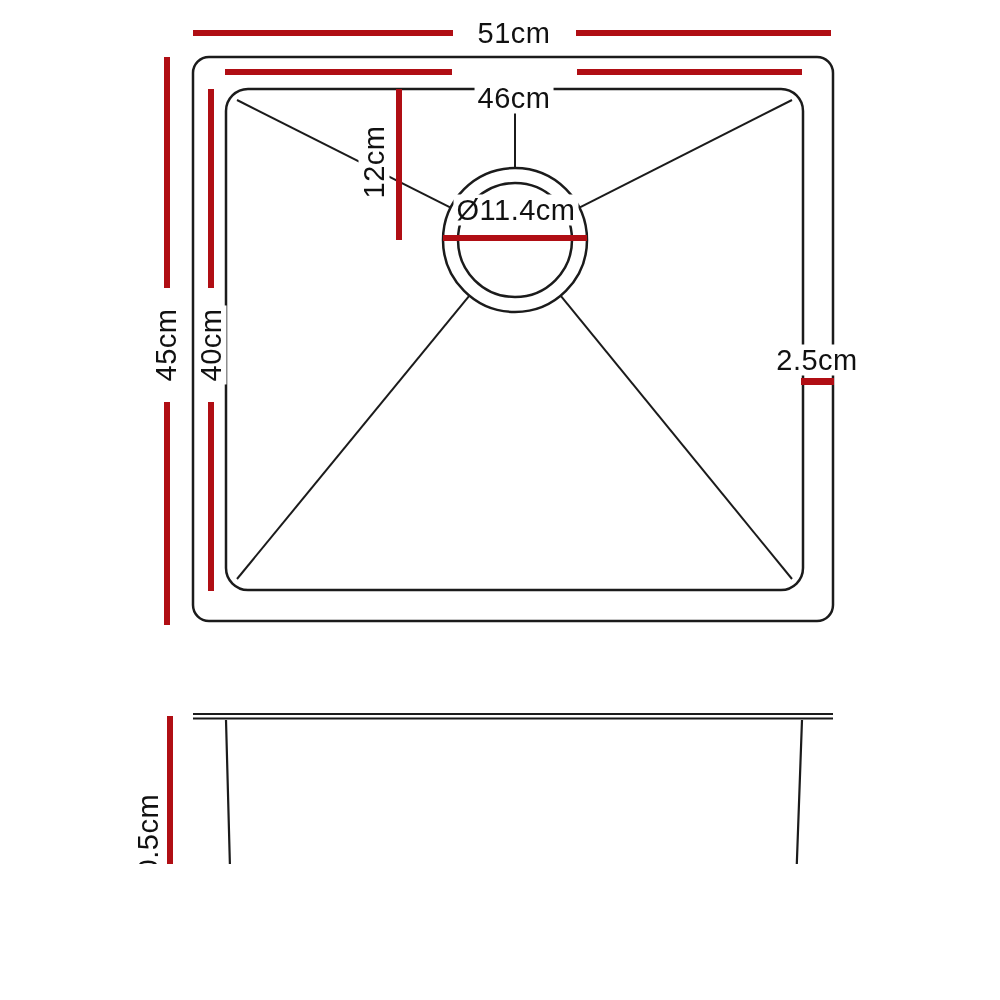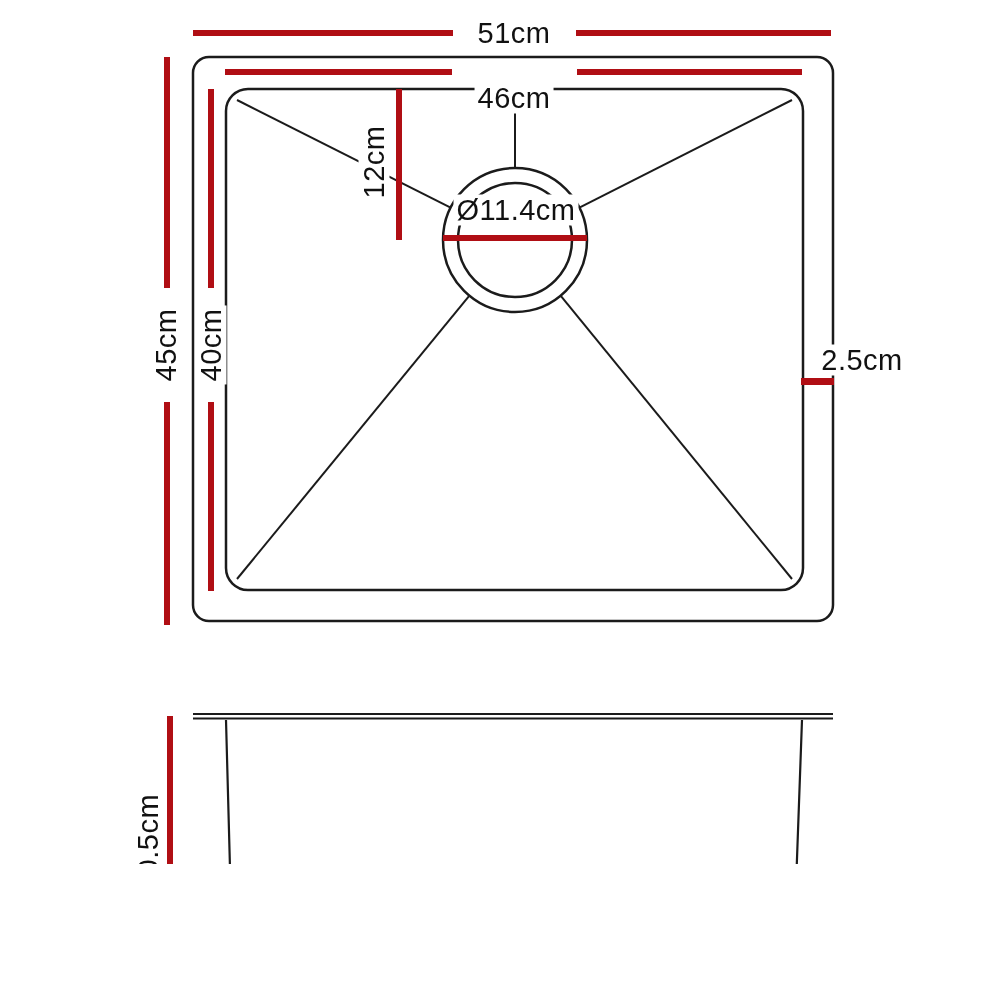--- a/index.html
+++ b/index.html
@@ -76,17 +76,17 @@
   <div class="dim-label" style="left:514px;top:72px;margin-top:26px;">46cm</div>
 
   <div class="dim-label rot" style="left:166px;top:345px;">45cm</div>
 
   <div class="dim-label rot" style="left:211px;top:345px;">40cm</div>
 
   <div class="dim-label rot" style="left:374px;top:162px;">12cm</div>
 
   <div class="dim-label" style="left:516px;top:210px;">Ø11.4cm</div>
 
-  <div class="dim-label" style="left:862px;top:360px;">2.5cm</div>
+  <div class="dim-label" style="left:817px;top:360px;">2.5cm</div>
 
   <div class="dim-label rot" style="left:148px;top:843px;">20.5cm</div>
 
 </div>
 
 </body></html>

